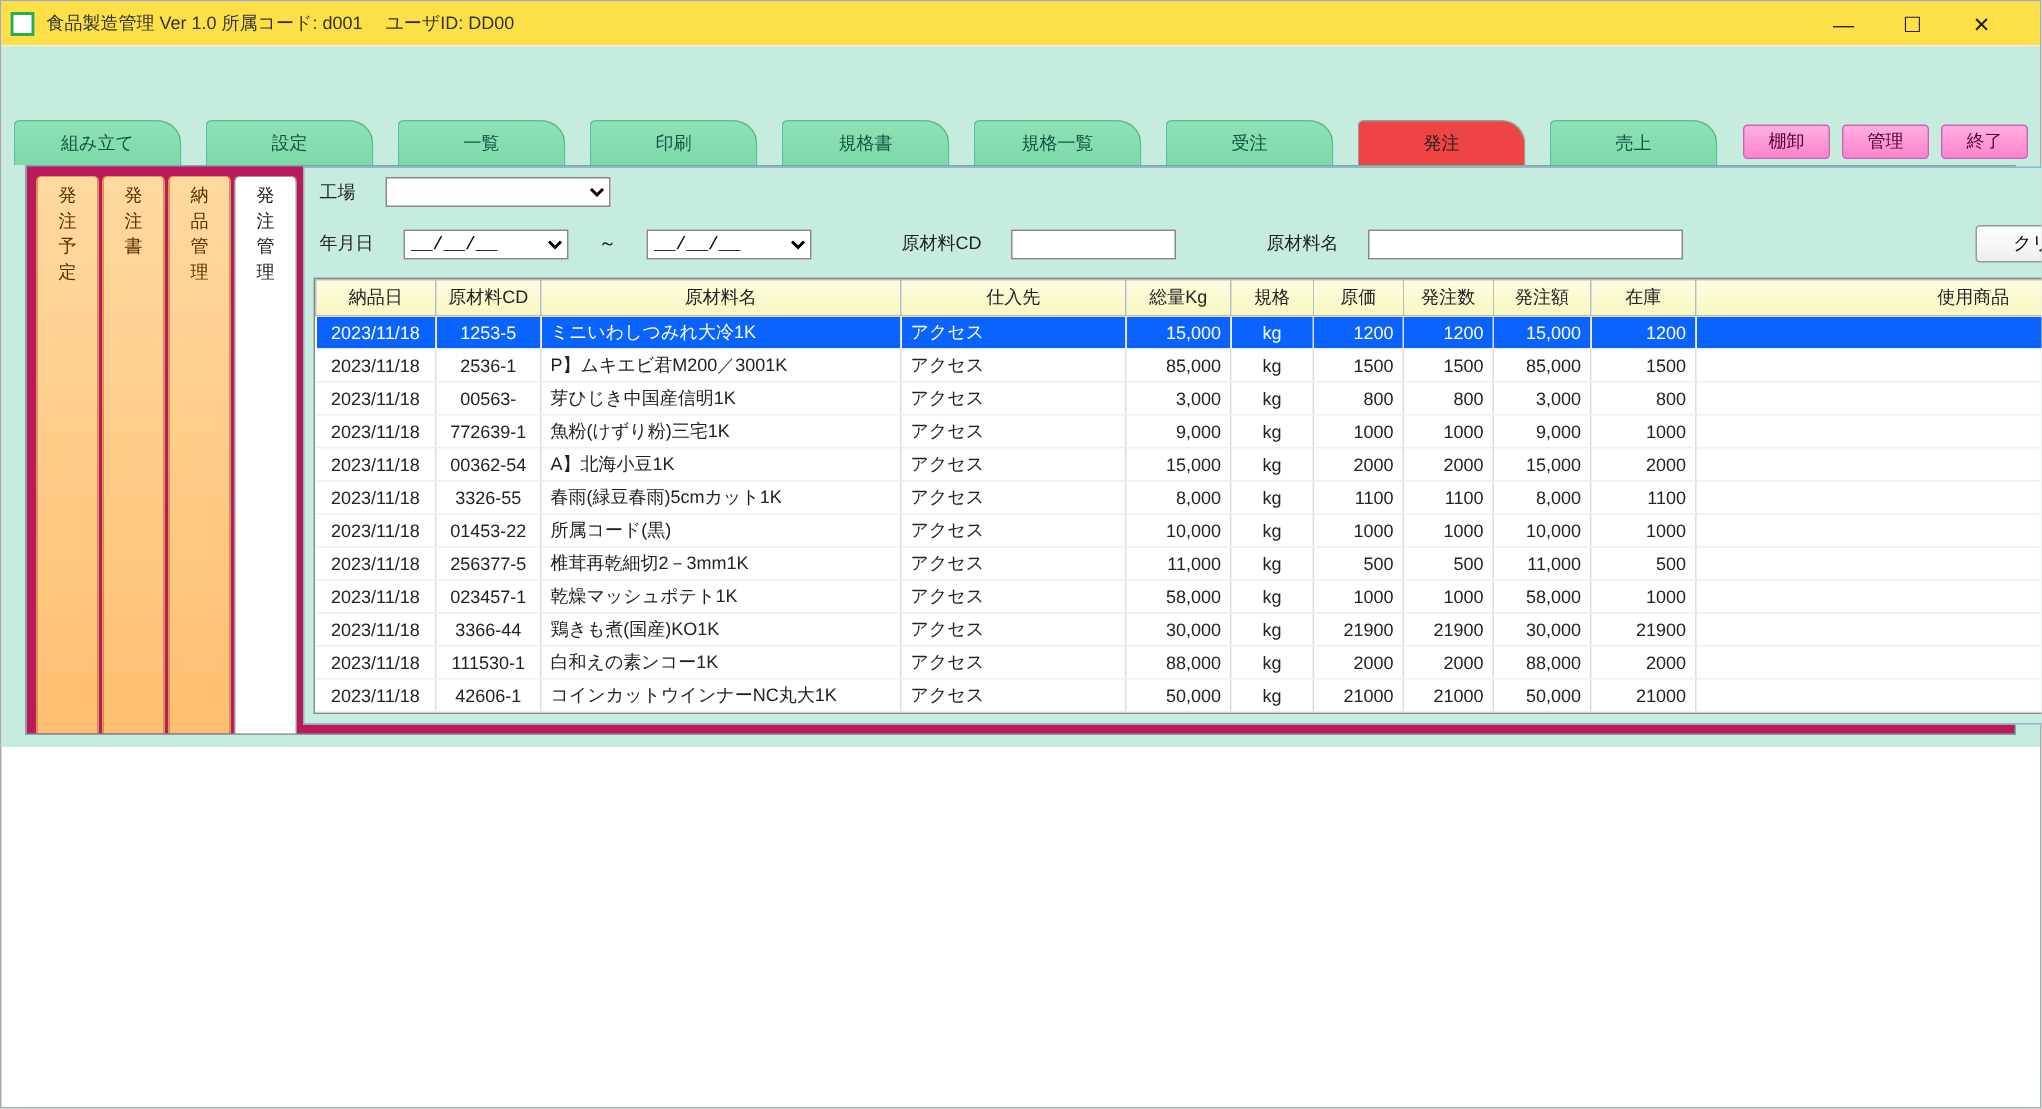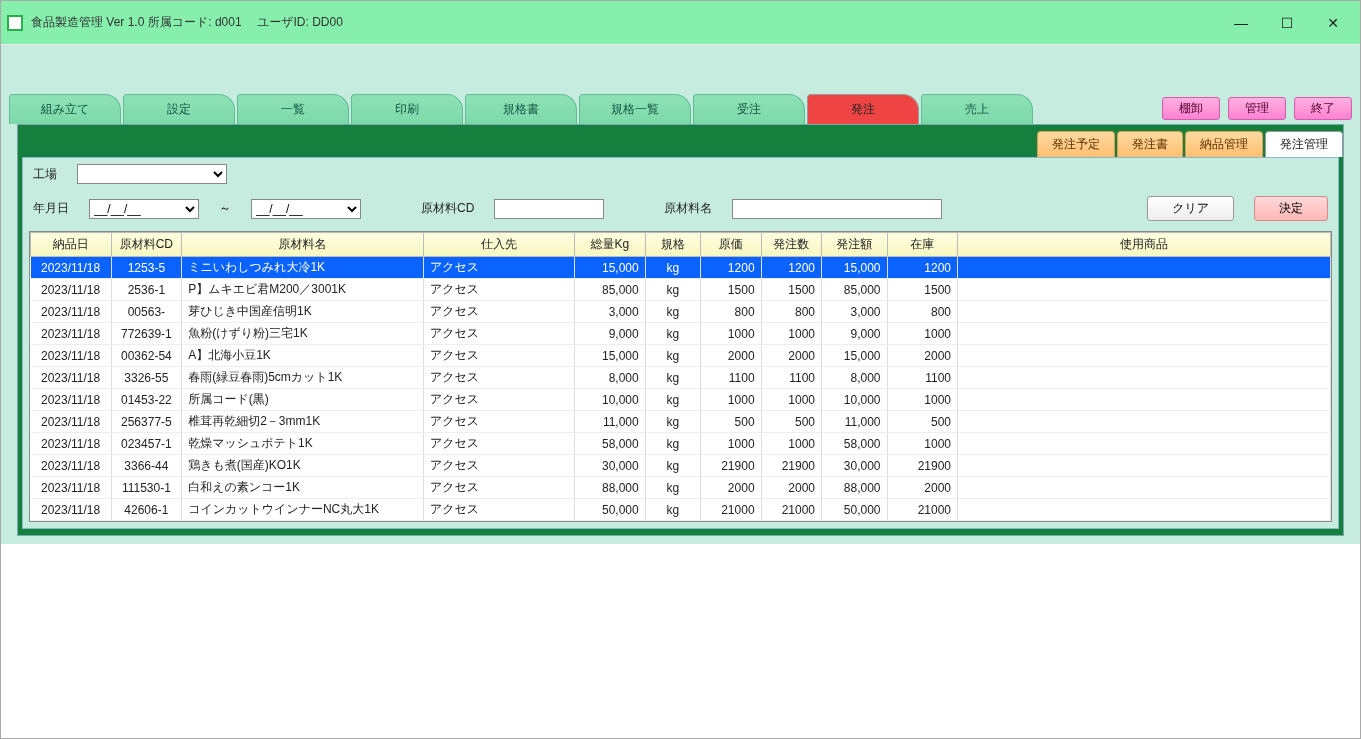--- a/index.html
+++ b/index.html
@@ -13,25 +13,25 @@
   .window {
     width: 1361px;
     height: 739px;
     background: #fff;
     border: 1px solid #aaa;
     box-shadow: 0 4px 20px rgba(0,0,0,0.2);
     display: flex;
     flex-direction: column;
   }
   .titlebar {
-    height: 44px;
-    background: #86efac;
+    height: 30px;
+    background: #fde047;
     display: flex;
     align-items: center;
-    padding: 0 4px 0 6px;
+    padding: 0 16px 0 6px;
     border-bottom: 1px solid #eee;
   }
   .app-icon {
     width: 16px; height: 16px;
     border: 2px solid #2aae4a;
     background: #fff;
     margin-right: 8px;
     position: relative;
   }
   .title-text { color: #333; }
@@ -42,21 +42,21 @@
     font-size: 14px; color: #222;
     cursor: pointer;
   }
 
   .toolbar-area {
     background: #c6ece0;
     padding: 4px 8px 0 8px;
   }
   .main-tabs {
     display: flex;
-    gap: 2px;
+    gap: 16px;
     align-items: flex-end;
   }
   .main-tab {
     background: linear-gradient(#8de2b5, #7dd9aa);
     border: 1px solid #5fbb93;
     border-bottom: none;
     border-radius: 4px 16px 0 0;
     padding: 6px 0;
     width: 112px;
     text-align: center;
@@ -82,25 +82,24 @@
     padding: 2px 16px;
     color: #500030;
     cursor: pointer;
     margin-top: 48px;
   }
 
   .content-frame {
     flex: 1;
     border: 1px solid #7aa;
     margin: 0 8px 8px 8px;
-    background: #15803d;
-    display: flex;
-    flex-direction: column;
+    background: #be185d;
+    display: flex;
+    flex-direction: row;
     position: relative;
-    align-items: flex-end;
   }
   .sub-tabs {
     display: flex;
     padding: 6px 0 0 6px;
     gap: 2px;
   }
   .sub-tab {
     background: linear-gradient(#ffd9a0, #ffbf70);
     border: 1px solid #d6a050;
     border-bottom: none;
@@ -128,21 +127,21 @@
     align-items: center;
     gap: 20px;
     padding: 6px 10px;
   }
   .filter-label { color: #222; }
   select, input[type="text"] {
     border: 1px solid #888;
     background: #fff;
     height: 20px;
     padding: 0 0;
-    font-family: Liberation Sans, sans-serif;
+    font-family: Liberation Mono, monospace;
     font-size: 12px;
   }
   .sel-factory { width: 150px; }
   .sel-date { width: 110px; }
   .txt-cd { width: 110px; }
   .txt-name { width: 210px; }
   .action-btn {
     background: linear-gradient(#fff, #eee);
     border: 1px solid #999;
     border-radius: 3px;

